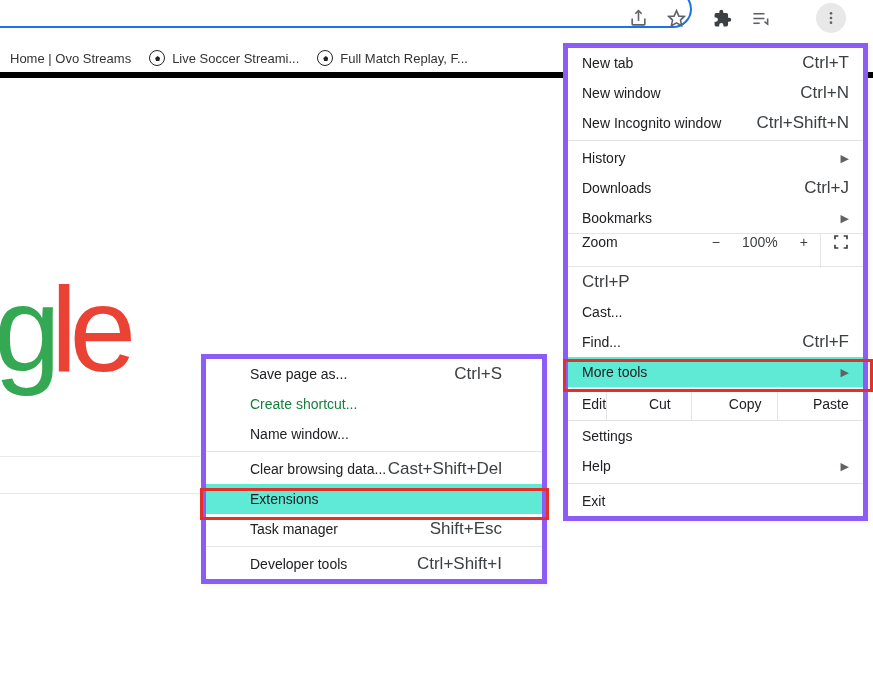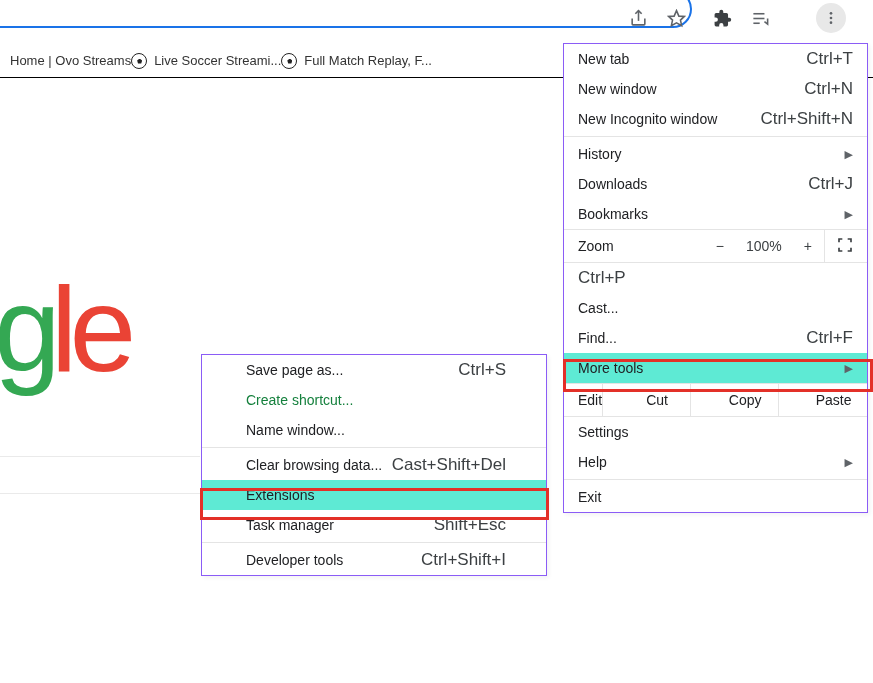--- a/index.html
+++ b/index.html
@@ -51,23 +51,24 @@
       display: flex; align-items: center; justify-content: center;
     }
     .kebab-btn svg { width: 16px; height: 16px; }
     
     .bookmarks-bar {
       position: absolute;
       top: 44px;
       left: 0;
       right: 0;
       height: 34px;
-      border-bottom: 1px solid #000000;
+      border-bottom: 6px solid #000000;
       display: flex;
       padding-left: 10px;
+      gap: 18px;
     }
     .bookmark-item {
       display: flex; align-items: center; gap: 7px;
       color: #333;
       font-size: 13px;
       white-space: nowrap;
     }
     .soccer-icon {
       width: 16px; height: 16px;
       border-radius: 50%;
@@ -108,21 +109,21 @@
       position:absolute;
       left:0; width: 200px;
       top: 493px;
       height:1px;
       border-top:1px solid #EAEAEA;
     }
     
     .menu {
       position: absolute;
       background: #fff;
-      border: 1px solid #8b5cf6;
+      border: 5px solid #8b5cf6;
       box-shadow: 2px 2px 4px rgba(0,0,0,.05);
       font-size: 14px;
       color: #202124;
     }
     .main-menu {
       top: 43px;
       left: 563px;
       width: 305px;
     }
     .menu-row {
@@ -133,21 +134,21 @@
       justify-content: space-between;
     }
     .menu-row.highlight {
       background: #5eead4;
     }
     .menu-row .label { flex: 1; }
     .menu-row .shortcut { color: #3c4043; font-size: 17px; }
     .menu-row .chevron { color: #5f6368; font-size: 11px; }
     .menu-sep { height: 1px; background: #e4e4e4; margin: 2px 0; }
     .zoom-row {
-      display: flex; align-items: center;
+      display: flex; align-items: flex-start;
       height: 34px;
       padding: 0 14px;
       border-top:1px solid #e4e4e4;
       border-bottom:1px solid #e4e4e4;
     }
     .zoom-row .zlabel { flex: 1; }
     .zoom-row .zctrl { display:flex; align-items:center; gap: 22px; color:#3c4043;}
     .zoom-row .zsep{ border-left:1px solid #e4e4e4; height:34px; margin:0 12px;}
     .edit-row {
       display: flex; align-items: stretch;

